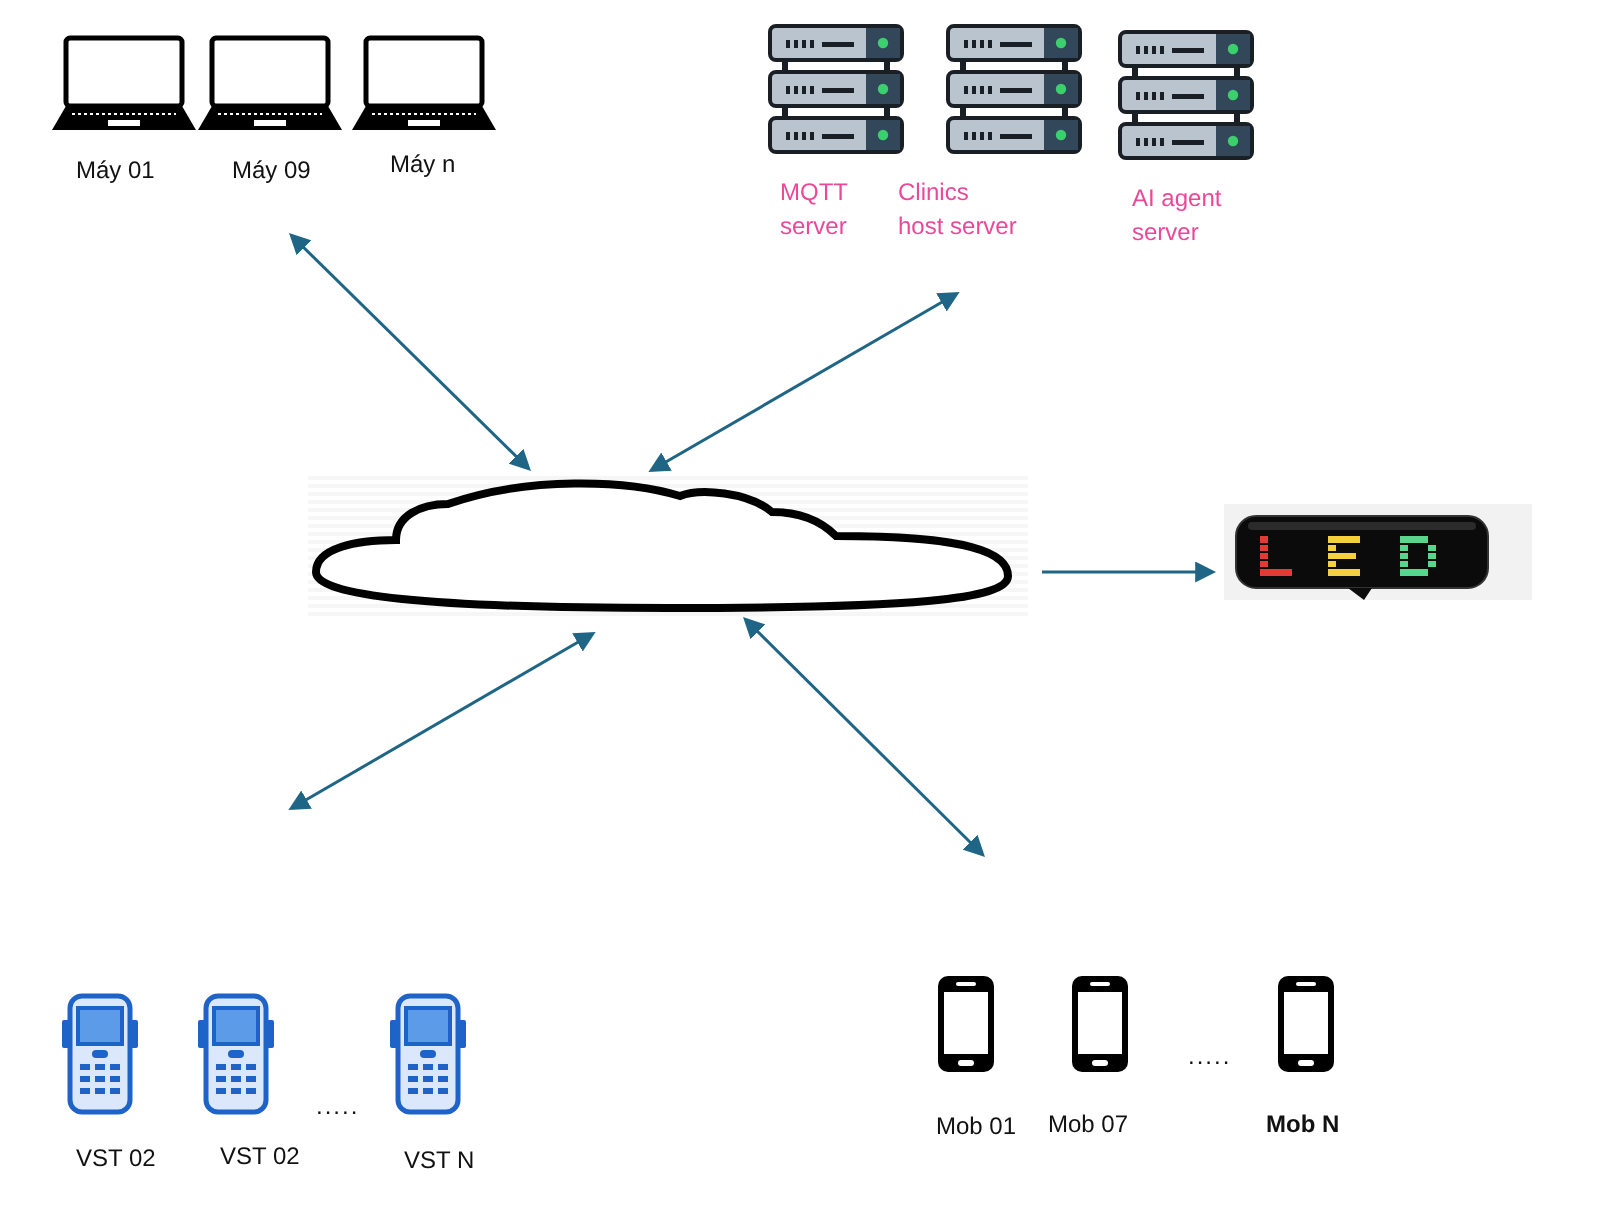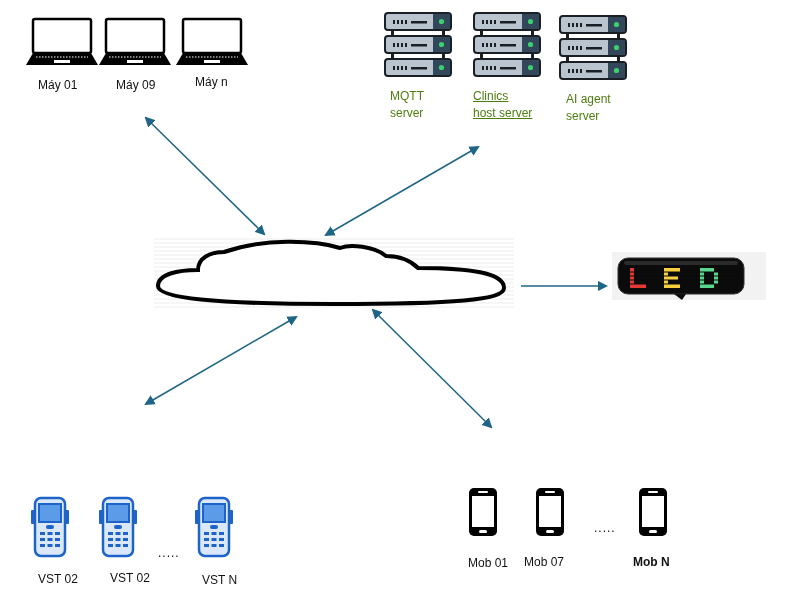--- a/index.html
+++ b/index.html
@@ -1,19 +1,19 @@
 <!DOCTYPE html>
 <html><head>
 <meta charset="utf-8">
 <style>
   html,body{margin:0;padding:0;background:#ffffff;}
   body{width:800px;height:605px;position:relative;overflow:hidden;font-family:"Liberation Sans","DejaVu Sans",sans-serif;color:#111;}
   .abs{position:absolute;}
   .lbl{position:absolute;font-size:12px;line-height:15px;color:#111;white-space:nowrap;}
-  .lbl2{position:absolute;font-size:12px;line-height:17px;color:#4d7c0f;white-space:pre;}
+  .lbl2{position:absolute;font-size:12px;line-height:17px;color:#ec4899;white-space:pre;}
   .dots{position:absolute;font-size:12px;color:#111;letter-spacing:1px;}
   svg{display:block;}
 </style>
 </head>
 <body>
 
 <svg class="abs" style="left:0;top:0;" width="800" height="605">
   <defs>
     <marker id="ah" viewBox="0 0 10 10" refX="8" refY="5" markerWidth="7" markerHeight="7" orient="auto-start-reverse">
       <path d="M0,0 L10,5 L0,10 z" fill="#1f6585"></path>
@@ -85,21 +85,21 @@
     </g>
   <g>
       <use href="#rack" x="92" y="0"></use>
     </g>
   <g>
       <use href="#rack" x="178" y="3"></use>
     </g>
 </svg>
 <div class="lbl2" style="left:390px;top:88px;">MQTT
 server</div>
-<div class="lbl2" style="left:473px;top:88px;text-decoration:underline;">Clinics
+<div class="lbl2" style="left:449px;top:88px;">Clinics
 host server</div>
 <div class="lbl2" style="left:566px;top:91px;">AI agent
 server</div>
 
 <div class="abs" style="left:612px;top:252px;width:154px;height:48px;background:#f2f2f2;">
   <svg width="154" height="48">
     <rect x="6" y="6" width="126" height="36" rx="10" fill="#0b0b0b" stroke="#333" stroke-width="1"></rect>
     <path d="M62,42 L70,48 L74,42 Z" fill="#0b0b0b"></path>
     <rect x="12" y="9" width="114" height="4" rx="2" fill="#2b2b2b"></rect>
 

